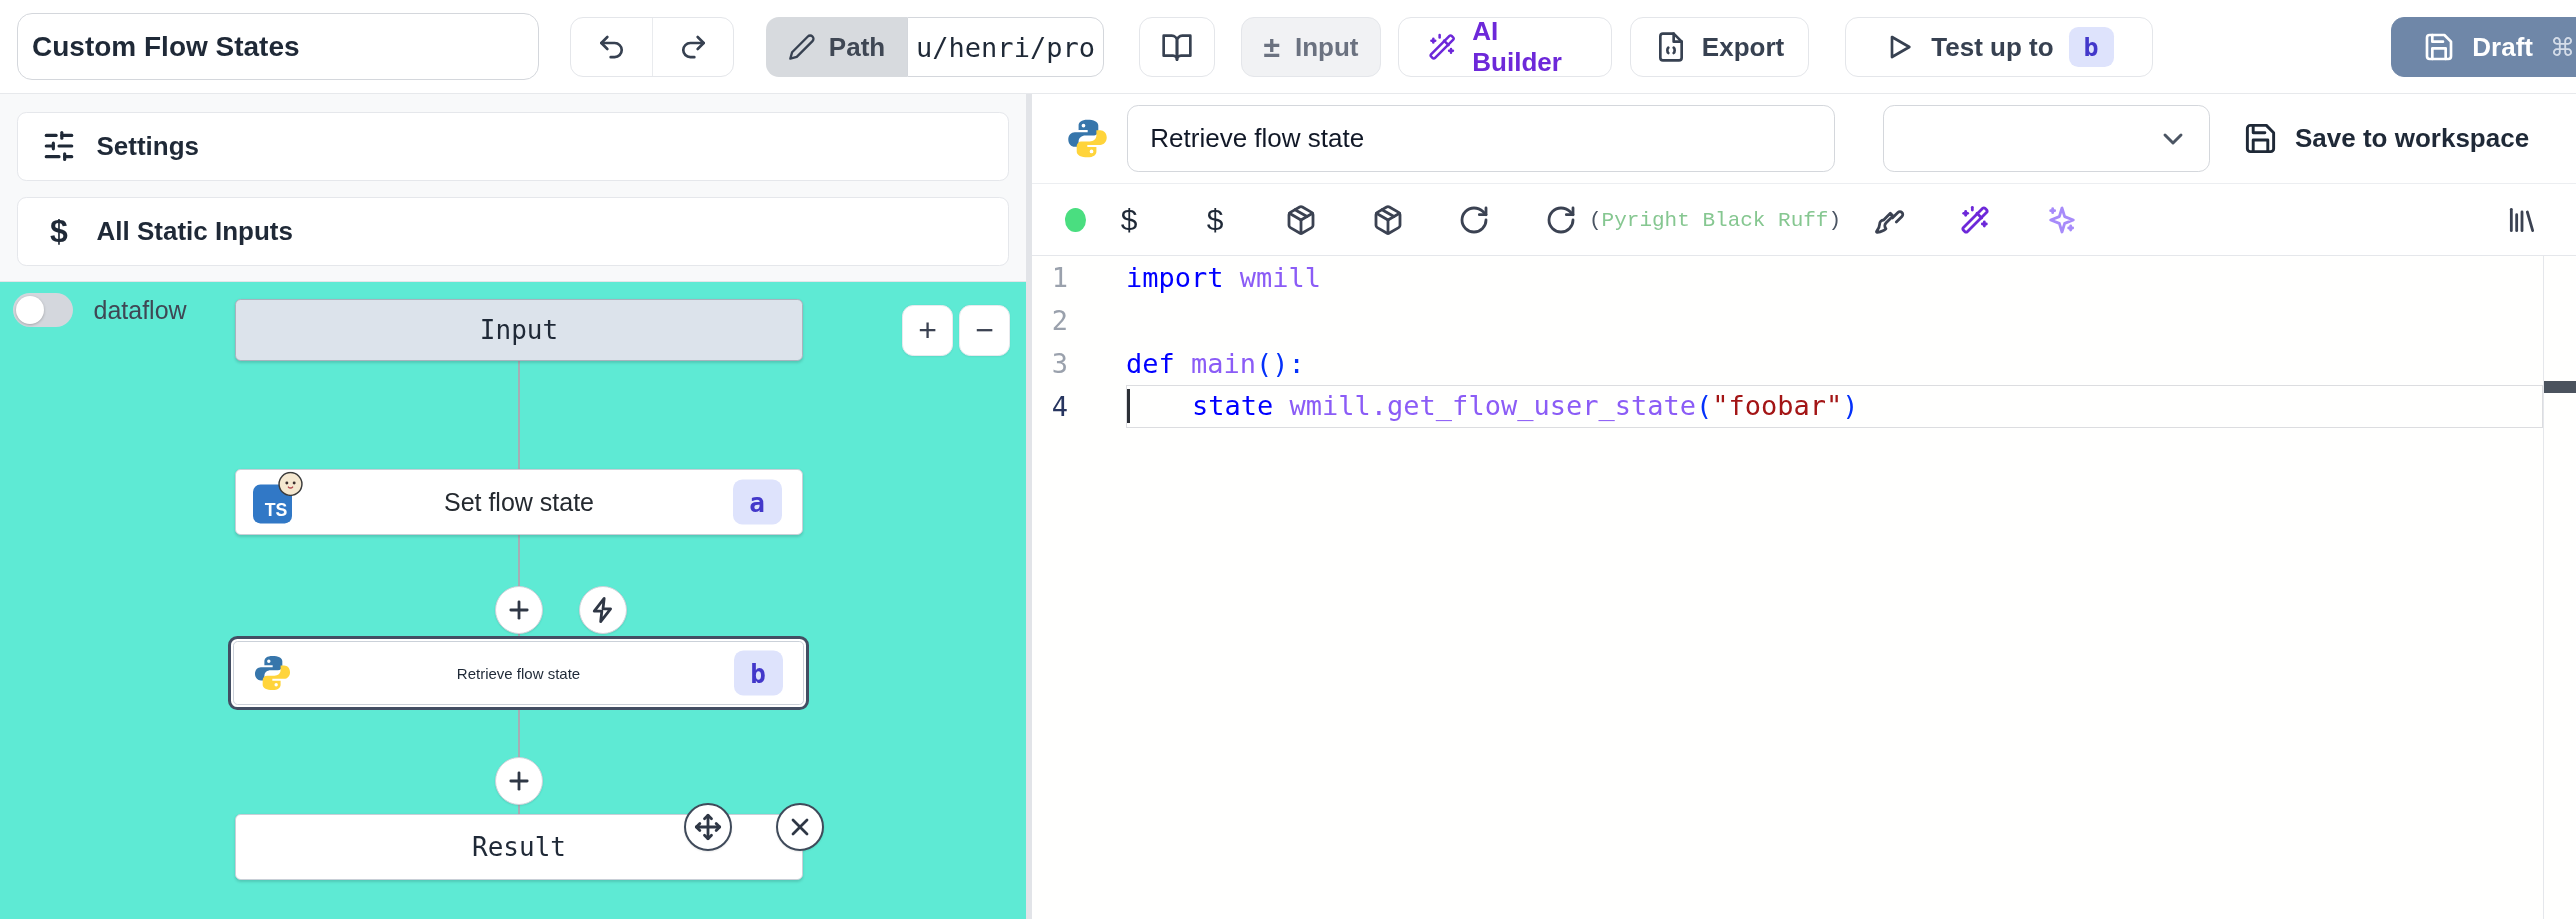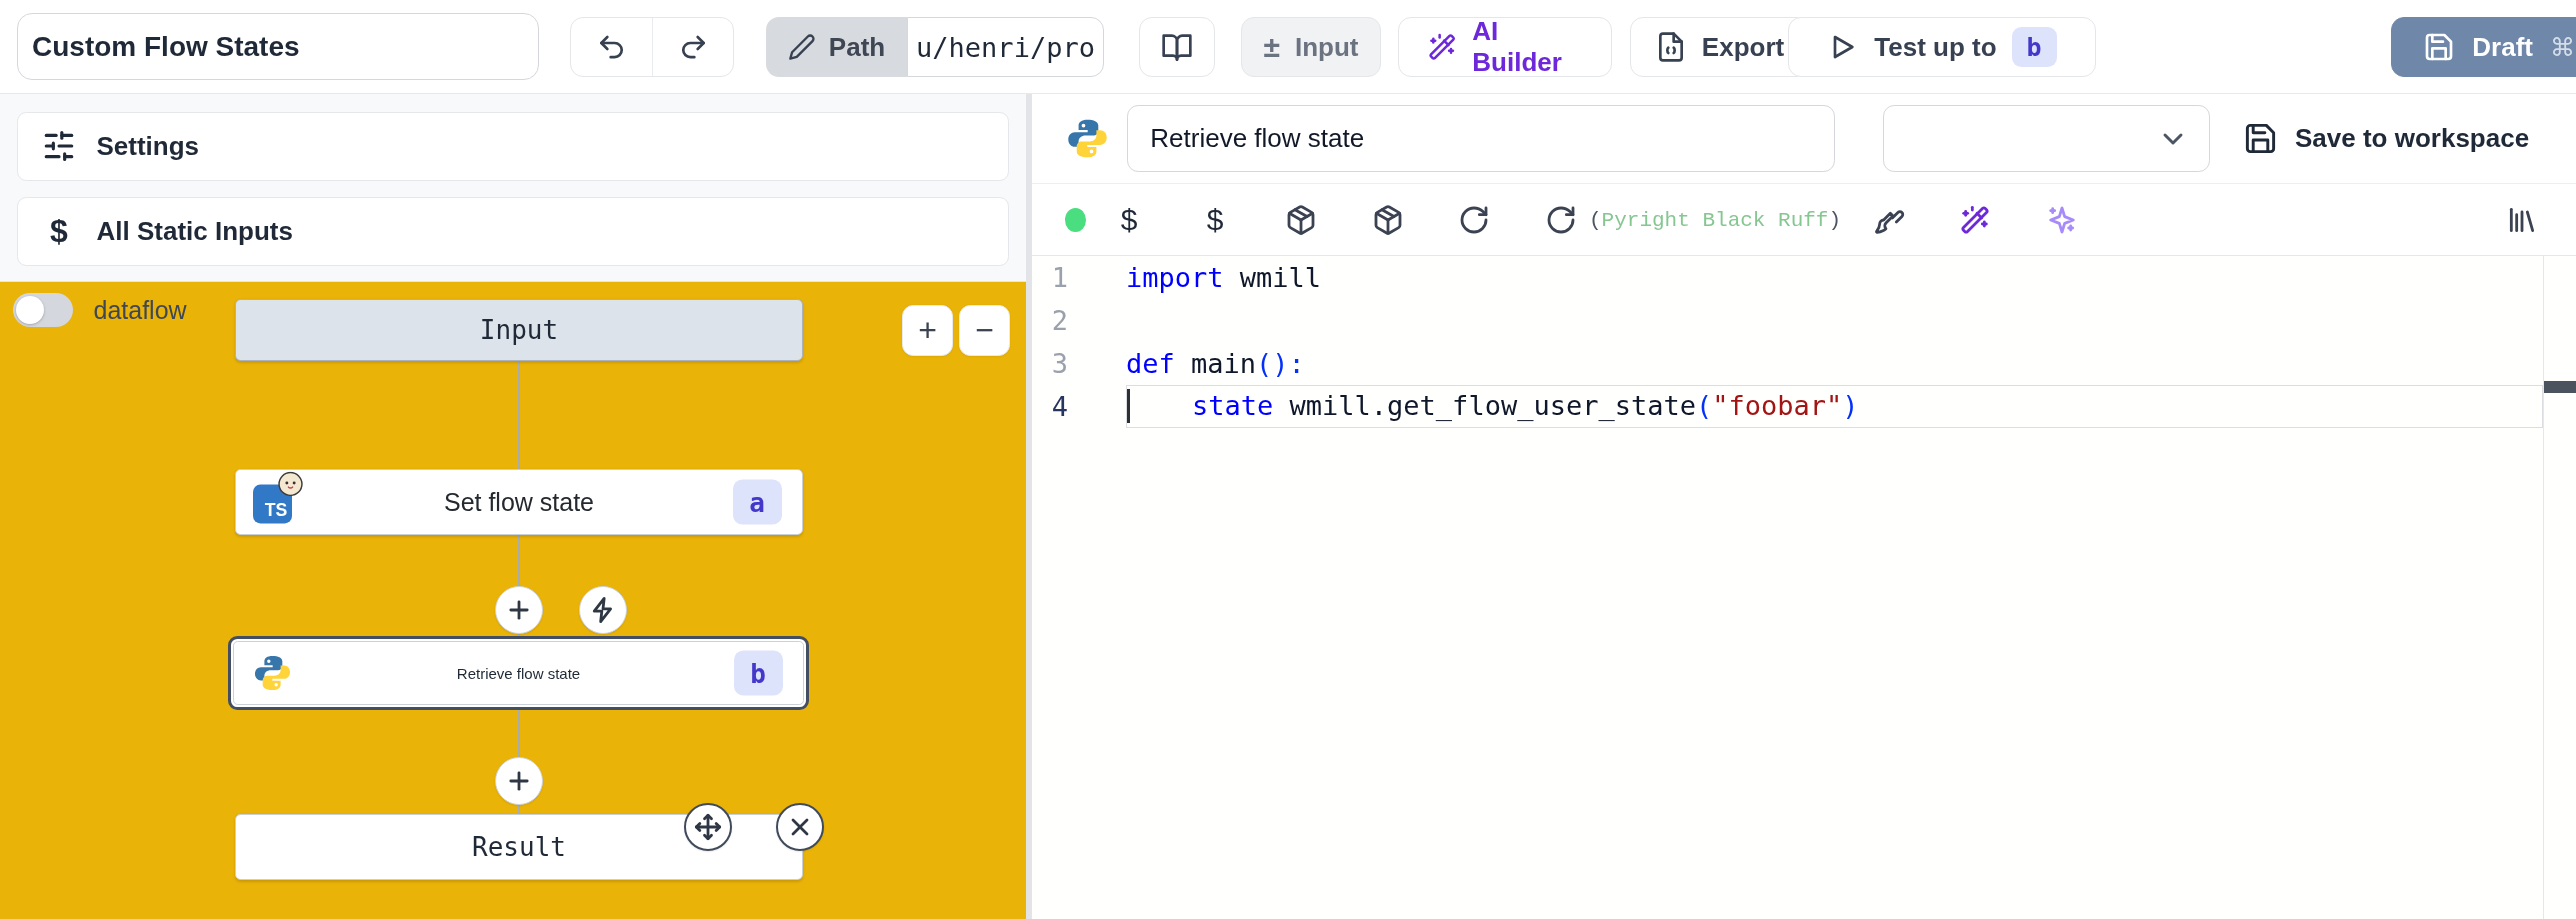--- a/index.html
+++ b/index.html
@@ -28,21 +28,21 @@
   .draft-shortcut { font-size:25px; font-weight:500; color:#d5dde9; }
   .mini-badge { background:#dee3fc; color:#4338ca; font-family:"DejaVu Sans Mono",monospace; font-weight:700; font-size:25px; border-radius:9.3px; padding:5.6px 15px; }
 
   
   .left-panel { position:absolute; left:0; top:94px; width:1026px; height:825px; background:#f8f9fa; }
   .panel-card { position:absolute; left:17px; width:992px; height:69px; background:#fff; border:0.9px solid #e5e7eb; border-radius:9.3px; display:flex; align-items:center; gap:20.5px; padding:0 24px; cursor:pointer; }
   .panel-card .card-label { font-size:26px; font-weight:700; color:#1f2937; }
   .card-icon { width:34px; height:34px; stroke:#1f2937; fill:none; stroke-width:2.2; stroke-linecap:round; }
   .dollar-glyph { font-size:32px; font-weight:600; color:#1f2937; width:34px; text-align:center; }
   .left-divider { position:absolute; left:0; top:187px; width:1026px; height:0.9px; background:#e3e5e9; }
-  .graph-area { position:absolute; left:0; top:188px; width:1026px; height:637px; background:#eab308; }
+  .graph-area { position:absolute; left:0; top:188px; width:1026px; height:637px; background:#5eead4; }
 
   .toggle-row { position:absolute; left:13px; top:11.2px; display:flex; align-items:center; gap:20.5px; }
   .toggle { width:60px; height:34px; background:#d4d7dd; border-radius:17px; position:relative; cursor:pointer; }
   .toggle-knob { position:absolute; left:2.8px; top:2.8px; width:28px; height:28px; background:#fff; border-radius:50%; box-shadow:0 0.9px 2.8px rgba(0,0,0,.25); }
   .toggle-label { font-size:25px; color:#3f4754; }
   .zoom-btn { position:absolute; top:23px; width:51px; height:51px; background:#fff; border:0.9px solid #e8eaee; border-radius:11.2px; box-shadow:0 0.9px 1.9px rgba(0,0,0,.06); font-size:32px; color:#3b4252; display:flex; align-items:center; justify-content:center; cursor:pointer; }
 
   .edge-line { position:absolute; left:518px; top:79px; width:1.9px; height:453px; background:#a6adb5; }
   .flow-node { position:absolute; left:235px; width:568px; display:flex; align-items:center; justify-content:center; border-radius:5.6px; box-shadow:0 1.9px 2.8px rgba(0,0,0,.14); cursor:pointer; }
   .node-input { top:17px; height:62px; background:#dce3eb; border:0.9px solid #a9b2bd; font-family:"DejaVu Sans Mono",monospace; font-size:26px; color:#1f2937; }
@@ -81,21 +81,21 @@
 
   
   .editor { position:absolute; left:0; top:162px; width:1544px; height:664px; background:#fffffe; }
   .gutter { position:absolute; left:0; top:0; width:94px; }
   .ln-num { height:43px; line-height:43px; text-align:right; padding-right:58px; font-family:"DejaVu Sans Mono",monospace; font-size:27px; color:#9aa1ac; }
   .ln-num.active { color:#27355f; }
   .code-col { position:absolute; left:94px; top:0; width:1417px; }
   .code-line { position:relative; height:43px; line-height:43px; font-family:"DejaVu Sans Mono",monospace; font-size:27px; white-space:pre; color:#111; }
   .code-line.current { border:1.9px solid #dcdde0; line-height:39px; }
   .c-kw { color:#0000ff; }
-  .c-pl { color:#0f172a; }
+  .c-pl { color:#8b5cf6; }
   .c-br { color:#0431fa; }
   .c-str { color:#a31515; }
   .cursor { position:absolute; left:0px; top:2.8px; width:2.8px; height:34px; background:#2b2f36; }
   .ruler-divider { position:absolute; left:1511px; top:0; width:0.9px; height:664px; background:#e5e7eb; }
   .ruler-marker { position:absolute; left:1512px; top:125px; width:32px; height:12px; background:#4b535e; }
 </style>
 </head>
 <body>
 
 <div class="topbar">
@@ -154,21 +154,21 @@
   <div class="tb-btn" style="left:1630px; width:179px;">
     <svg class="tb-icon" viewBox="0 0 24 24">
         <path d="M14 2H6a2 2 0 0 0-2 2v16a2 2 0 0 0 2 2h12a2 2 0 0 0 2-2V8z"></path>
         <path d="M14 2v6h6"></path>
         <path d="M10 12.5c-1 .7-1 3.3 0 4"></path>
         <path d="M14 12.5c1 .7 1 3.3 0 4"></path>
       </svg>
     <span>Export</span>
   </div>
 
-  <div class="tb-btn" style="left:1788px; width:308px;">
+  <div class="tb-btn" style="left:1845px; width:308px;">
     <svg class="tb-icon" viewBox="0 0 24 24">
         <path d="M6 4.5 19 12 6 19.5Z"></path>
       </svg>
     <span>Test up to</span>
     <span class="mini-badge">b</span>
   </div>
 
 
   <div class="tb-btn btn-draft">
     <svg class="tb-icon" viewBox="0 0 24 24">

